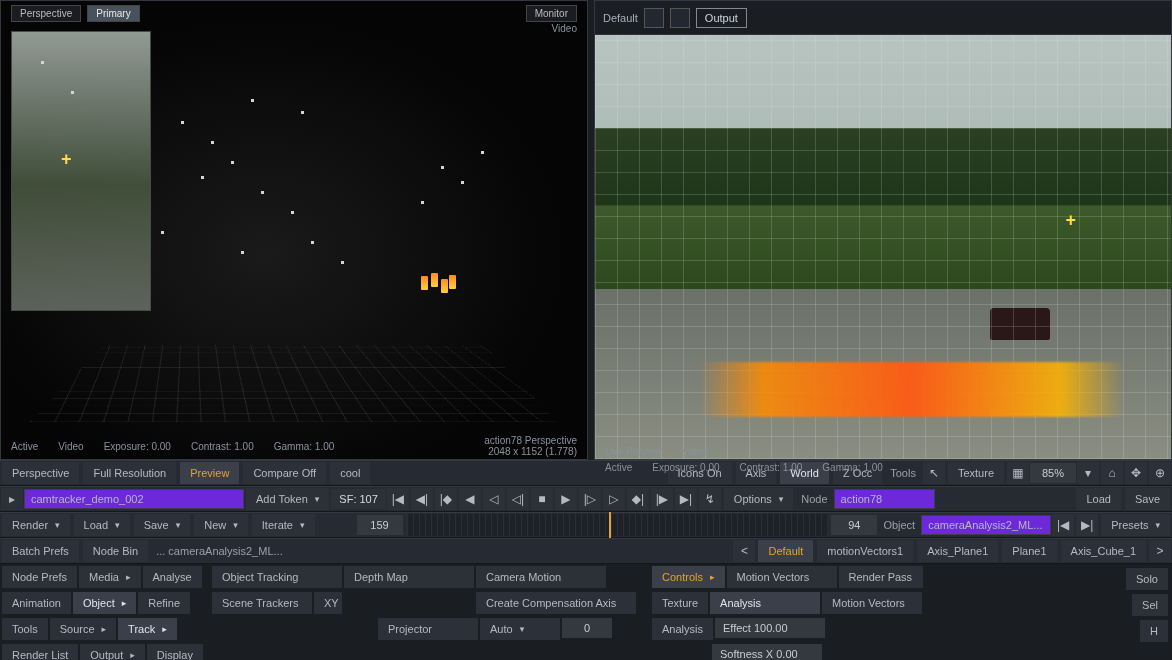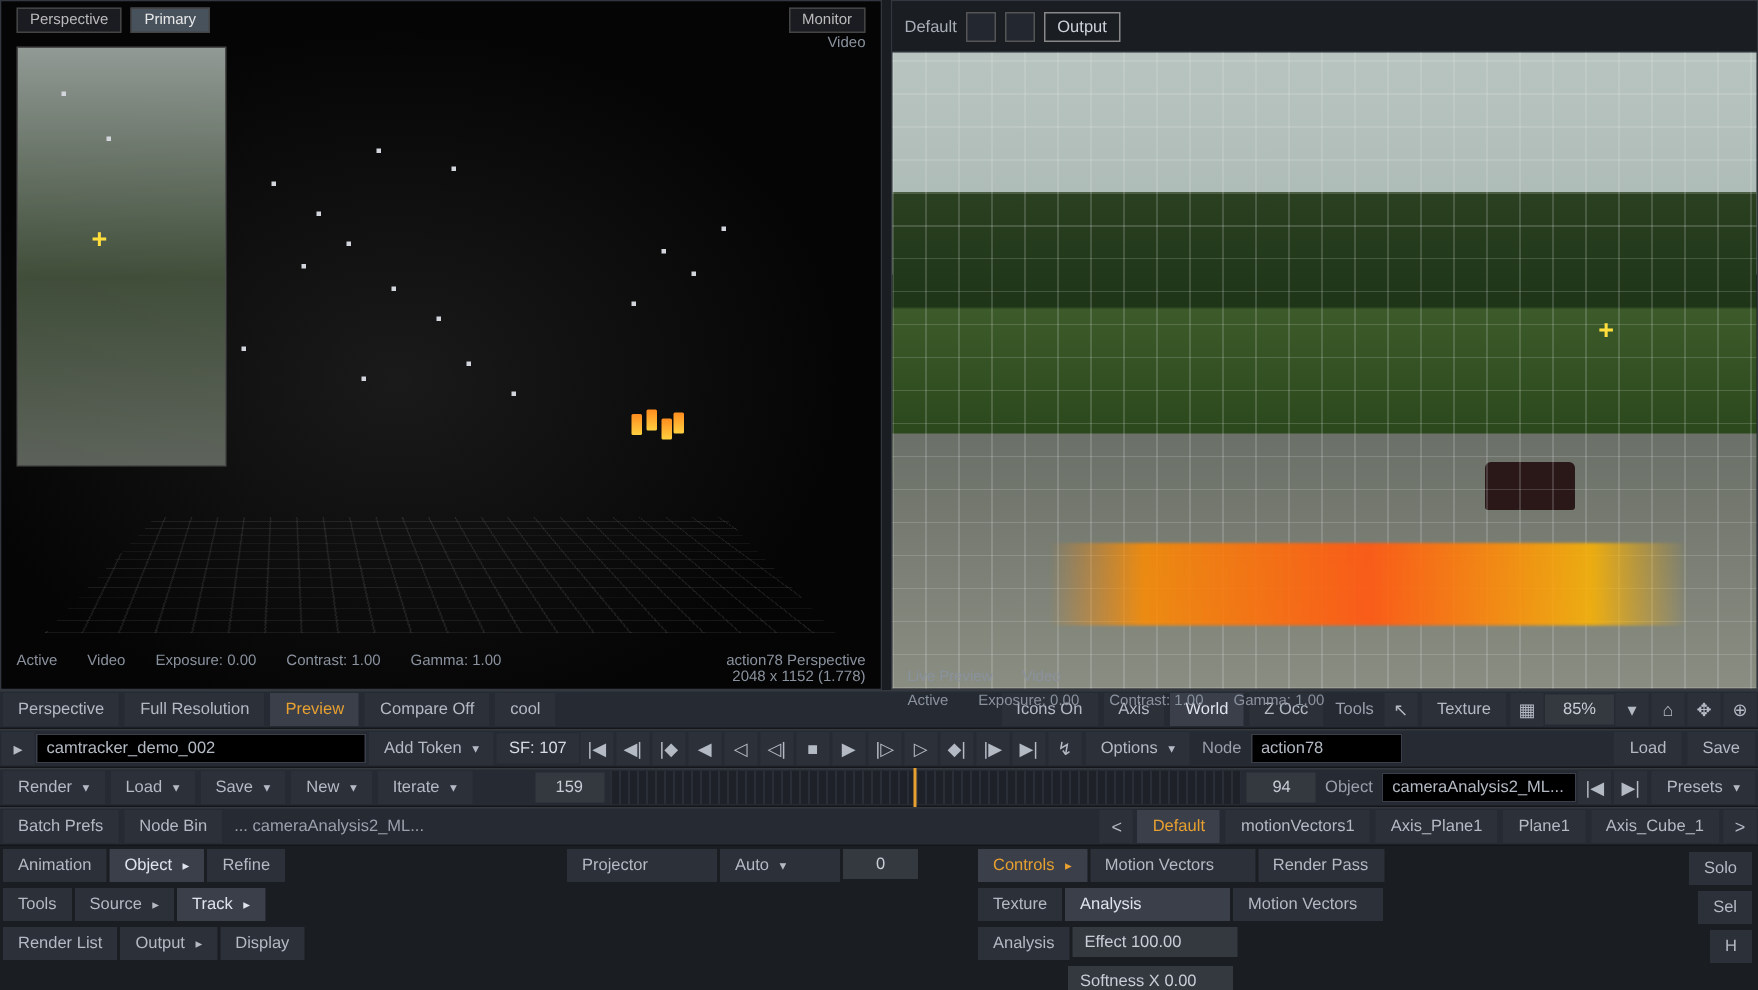--- a/index.html
+++ b/index.html
@@ -6,21 +6,21 @@
   body { background: #1a1d22; color: #a8aeb8; font-size: 11px; width: 1172px; height: 660px; overflow: hidden; }
   .top-viewports { display: flex; height: 460px; }
   .viewport { position: relative; border: 1px solid #333740; }
   .viewport.left { width: 588px; background: #0a0a0a; }
   .viewport.right { flex: 1; background: #0a0a0a; margin-left: 6px; }
   .vp-top-labels { position: absolute; top: 4px; left: 10px; display: flex; gap: 6px; }
   .vp-top-right { position: absolute; top: 4px; right: 10px; }
   .vp-label-btn { background: rgba(40,44,52,0.6); border: 1px solid #444; padding: 2px 8px; color: #bbb; font-size: 10px; cursor: pointer; }
   .vp-label-btn.primary { background: rgba(140,160,180,0.5); color: #e8e8e8; }
   .vp-bottom-info { position: absolute; bottom: 2px; left: 10px; right: 10px; display: flex; justify-content: space-between; font-size: 10px; color: #8a929e; }
-  .vp-bottom-left { display: flex; gap: 20px; }
+  .vp-bottom-left { display: flex; gap: 20px; align-items: center; }
   .vp-render-3d { position: absolute; inset: 0; background: radial-gradient(ellipse at 45% 55%, #1a1a1a 0%, #050505 65%); }
   .vp-render-video { position: absolute; inset: 0; }
   .sky { position:absolute; top:0; left:0; right:0; height:35%; background: linear-gradient(#b8c4c0,#a9b8b2); }
   .trees { position:absolute; top:22%; left:0; right:0; height:45%; background: linear-gradient(#2a4020,#1e3518 40%, #3d5a2a 41%, #254218); }
   .road { position:absolute; bottom:0; left:0; right:0; height:40%; background: linear-gradient(#6b7068,#8a8e82); }
   .car { position:absolute; bottom:28%; right:21%; width:60px; height:32px; background:#2a1818; border-radius:4px 4px 2px 2px; }
   .fire-band { position:absolute; bottom:10%; left:18%; right:8%; height:55px; background: linear-gradient(90deg, rgba(255,140,0,0) 0%, rgba(255,140,0,0.85) 15%, rgba(255,90,20,0.95) 50%, rgba(255,180,0,0.85) 85%, rgba(255,140,0,0) 100%); filter: blur(1px); }
   .right-top-bar { position:absolute; top:0; left:0; right:0; height:34px; background:#1a1d22; display:flex; align-items:center; gap:6px; padding:4px 8px; border-bottom:1px solid #2e323a; }
   .small-box { width:20px; height:20px; border:1px solid #555; background:#232730; }
   .output-btn { border:1px solid #888; padding:3px 8px; color:#cfd4dc; background:transparent; font-size:11px; cursor:pointer; }
@@ -36,21 +36,21 @@
     repeating-linear-gradient(90deg, rgba(230,232,235,0.18) 0 1px, transparent 1px 22px); }
   .yellow-cross { position:absolute; color:#ffde3e; font-size:18px; font-weight:bold; }
 
   
   .toolbar-row { display:flex; align-items:center; height:26px; background:#262a32; border-top:1px solid #34383f; border-bottom:1px solid #14161a; }
   .tbtn { background:#2c3038; color:#b4bac4; border:none; padding:0 10px; height:22px; margin:2px 2px; font-size:11px; cursor:pointer; display:flex; align-items:center; gap:4px; }
   .tbtn.active { background:#3a3f4a; color:#e8a030; }
   .tbtn.sel { background:#3a3f4a; color:#e0e4ec; }
   .tbtn.dd::after { content:'▾'; font-size:9px; margin-left:3px; }
   .tbtn.arrow::after { content:'▸'; font-size:9px; margin-left:3px; }
-  .field { background:#000000; color:#b4bac4; border:1px solid #3a3f4a; padding:2px 6px; height:20px; font-size:11px; }
+  .field { background:#6d28d9; color:#b4bac4; border:1px solid #3a3f4a; padding:2px 6px; height:20px; font-size:11px; }
   .num-field { background:#34383f; color:#c8cdd6; padding:2px 8px; height:20px; min-width:46px; display:inline-flex; align-items:center; justify-content:center; font-size:11px; }
   .icon-btn { background:#2c3038; color:#b4bac4; border:none; width:22px; height:22px; font-size:12px; cursor:pointer; display:flex; align-items:center; justify-content:center; margin:0 1px; }
   .spacer { flex:1; }
   .label { padding:0 6px; color:#9aa0ac; }
   .bottom-area { display:flex; flex-direction:column; }
   .timeline-strip { flex:1; height:22px; background: repeating-linear-gradient(90deg,#2a2e36 0 1px,#1e2128 1px 6px); position:relative; margin:2px 4px; }
   .timeline-cursor { position:absolute; top:-2px; bottom:-2px; width:2px; background:#e8a030; }
   .panel-cols { display:flex; }
   .col { display:flex; flex-direction:column; }
   .btn-row { display:flex; gap:2px; margin:2px; }
@@ -228,37 +228,53 @@
     <button class="tbtn">motionVectors1</button>
     <button class="tbtn">Axis_Plane1</button>
     <button class="tbtn">Plane1</button>
     <button class="tbtn">Axis_Cube_1</button>
     <button class="icon-btn">&gt;</button>
   </div>
 
   <div class="panel-cols">
     <div class="col" style="width:210px">
       <div class="btn-row">
+        <button class="tbtn">Node Prefs</button>
+        <button class="tbtn arrow">Media</button>
+        <button class="tbtn">Analyse</button>
+      </div>
+      <div class="btn-row">
         <button class="tbtn">Animation</button>
         <button class="tbtn arrow sel">Object</button>
         <button class="tbtn">Refine</button>
       </div>
       <div class="btn-row">
         <button class="tbtn">Tools</button>
         <button class="tbtn arrow">Source</button>
         <button class="tbtn arrow sel">Track</button>
       </div>
       <div class="btn-row">
         <button class="tbtn">Render List</button>
         <button class="tbtn arrow">Output</button>
         <button class="tbtn">Display</button>
       </div>
     </div>
 
     <div class="col" style="width:440px">
+      <div class="btn-row">
+        <button class="tbtn" style="width:130px">Object Tracking</button>
+        <button class="tbtn" style="width:130px">Depth Map</button>
+        <button class="tbtn" style="width:130px">Camera Motion</button>
+      </div>
+      <div class="btn-row">
+        <button class="tbtn" style="width:100px">Scene Trackers</button>
+        <button class="tbtn" style="width:28px">XY</button>
+        <span style="width:130px"></span>
+        <button class="tbtn" style="width:160px">Create Compensation Axis</button>
+      </div>
       <div class="btn-row">
         <span style="width:164px"></span>
         <button class="tbtn" style="width:100px">Projector</button>
         <button class="tbtn dd" style="width:80px">Auto</button>
         <span class="num-field" style="width:50px">0</span>
       </div>
     </div>
 
     <div class="col" style="width:320px">
       <div class="btn-row">

